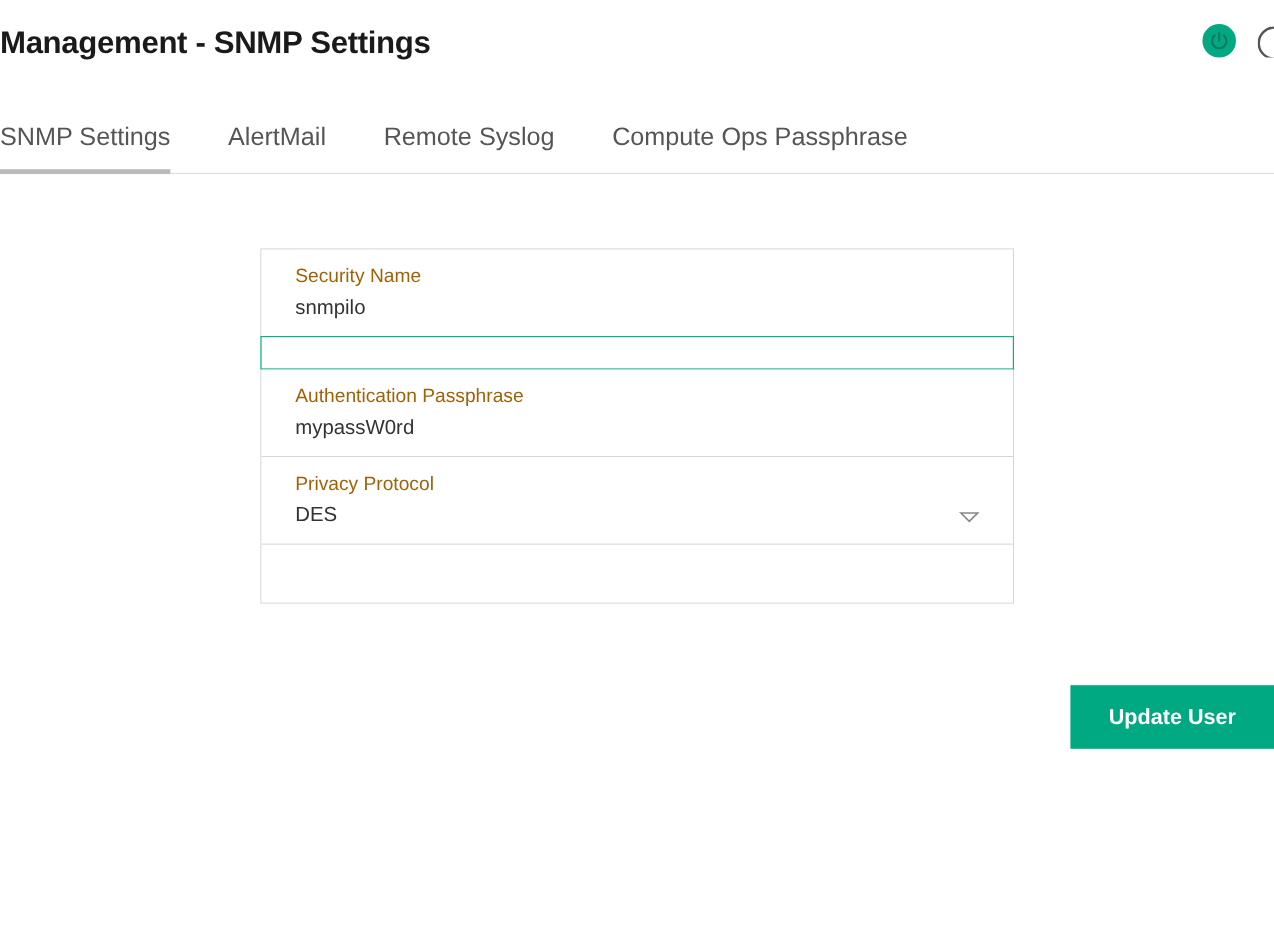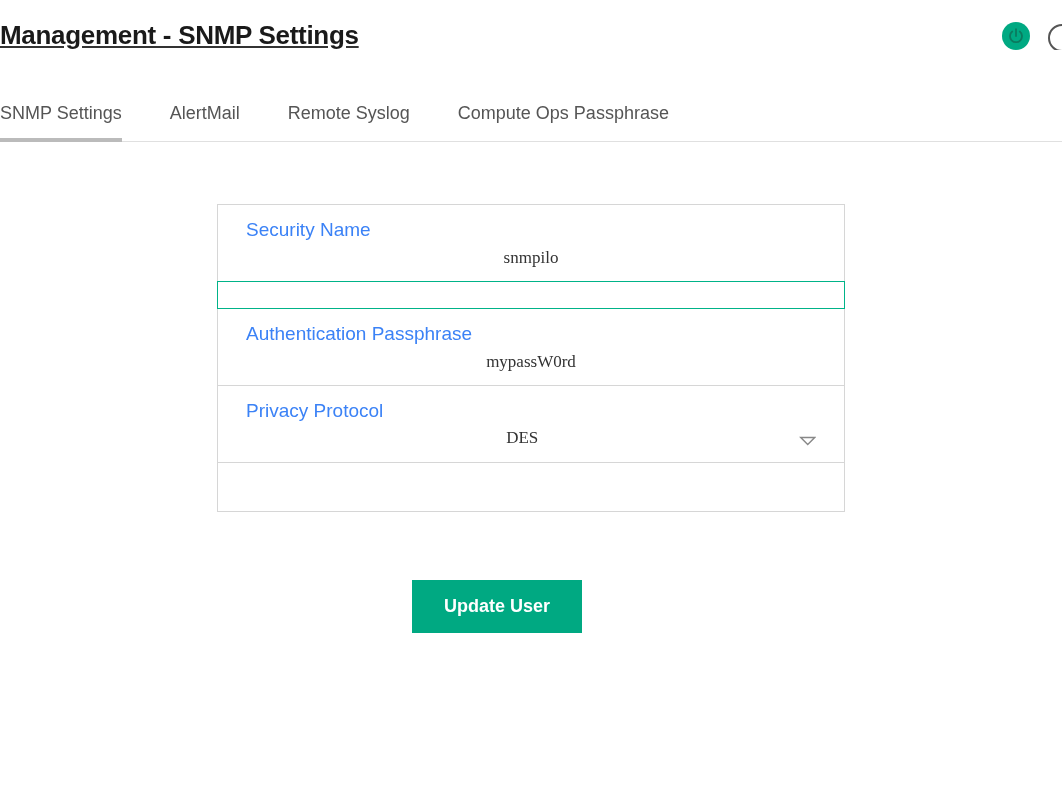--- a/index.html
+++ b/index.html
@@ -6,24 +6,23 @@
     body {
       font-family: -apple-system, BlinkMacSystemFont, "Segoe UI", Arial, sans-serif;
       background: #fff;
       width: 1062px;
       height: 788px;
       overflow: hidden;
       color: #333;
     }
     .header {
       display: flex;
-      align-items: center;
+      align-items: flex-start;
       justify-content: space-between;
       padding: 20px 0 20px 0;
-      text-decoration: underline;
     }
     .page-title {
       font-size: 26px;
       font-weight: 700;
       color: #1a1a1a;
       letter-spacing: -0.3px;
     }
     .header-icons {
       display: flex;
       align-items: center;
@@ -58,21 +57,21 @@
       border-radius: 50%;
     }
     .tabs {
       display: flex;
       gap: 48px;
       padding: 20px 0 0 0;
       border-bottom: 1px solid #e0e0e0;
       margin-top: 12px;
     }
     .tab {
-      font-size: 18px;
+      font-size: 21px;
       color: #555;
       padding-bottom: 14px;
       cursor: pointer;
       border-bottom: 4px solid transparent;
       margin-bottom: -1px;
     }
     .tab.active {
       border-bottom-color: #bbb;
     }
     .form-wrap {
@@ -90,49 +89,48 @@
       position: relative;
       background: #fff;
     }
     .field:last-child { border-bottom: none; }
     .field.focused {
       border: 1px solid #00b388;
       margin: -1px;
       margin-bottom: 0;
     }
     .field-label {
-      font-size: 19px;
-      color: #3b82f6;
+      font-size: 16px;
+      color: #a16207;
       margin-bottom: 6px;
       display: block;
     }
     .field-value {
       font-size: 17px;
       color: #333;
       border: none;
       outline: none;
       width: 100%;
       background: transparent;
-      font-family: Liberation Serif, serif;
+      font-family: Liberation Sans, sans-serif;
       min-height: 22px;
-      text-align: center;
     }
     .field-select {
       display: flex;
       align-items: center;
       justify-content: space-between;
     }
     .chevron {
       width: 18px;
       height: 12px;
     }
     .chevron svg { width: 100%; height: 100%; }
     .button-row {
       display: flex;
-      justify-content: flex-start;
+      justify-content: flex-end;
       padding-left: 412px;
       margin-top: 68px;
     }
     .btn-primary {
       background: #00a982;
       color: #fff;
       font-size: 18px;
       font-weight: 700;
       border: none;
       padding: 16px 32px;

